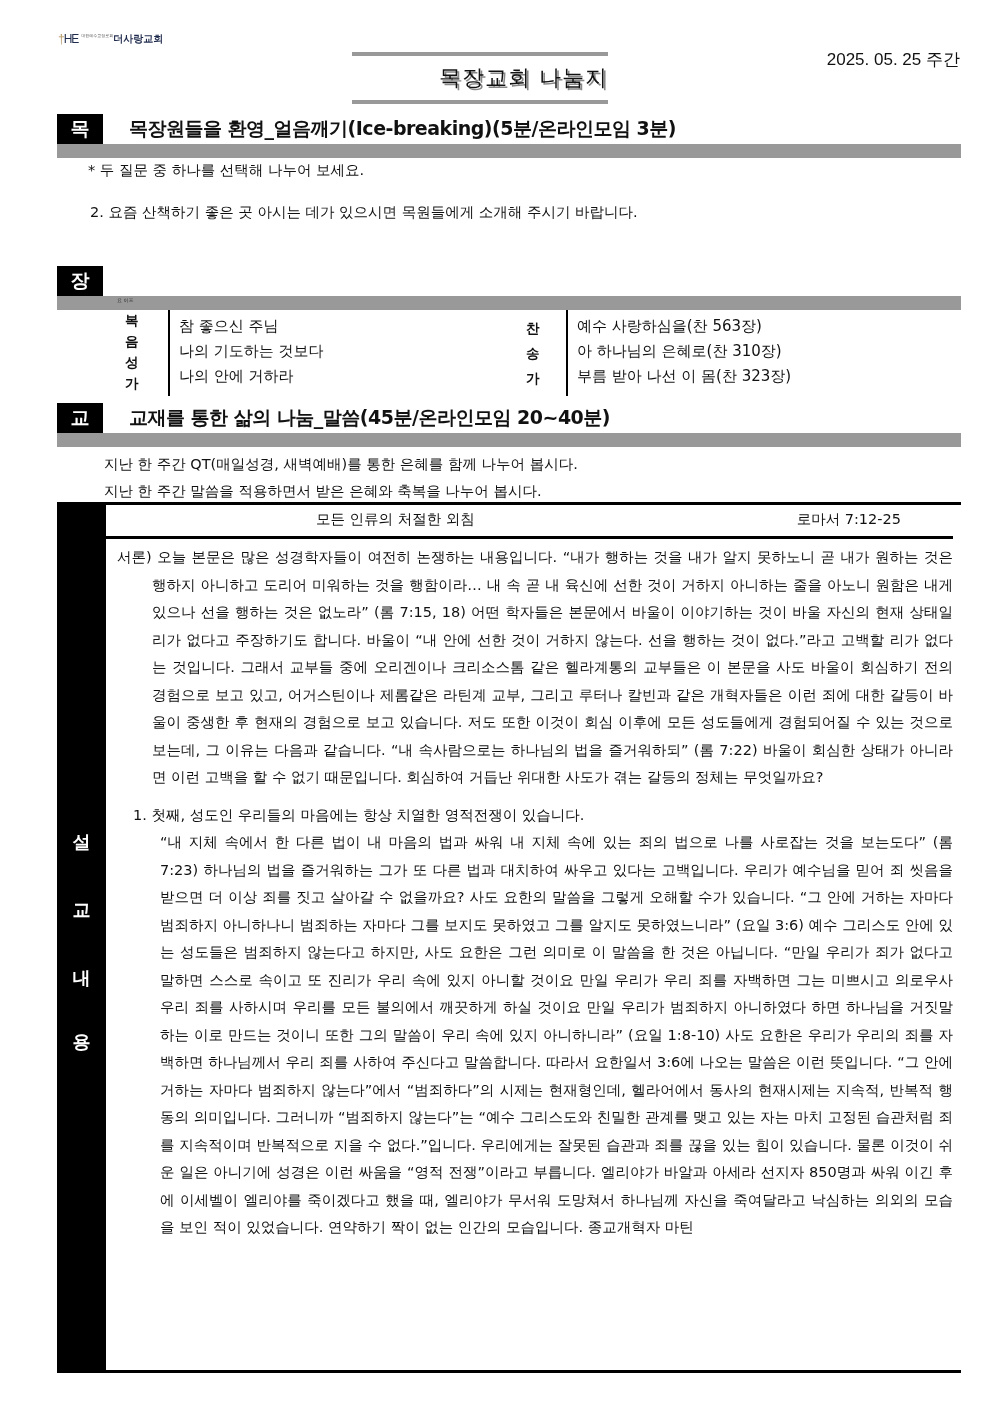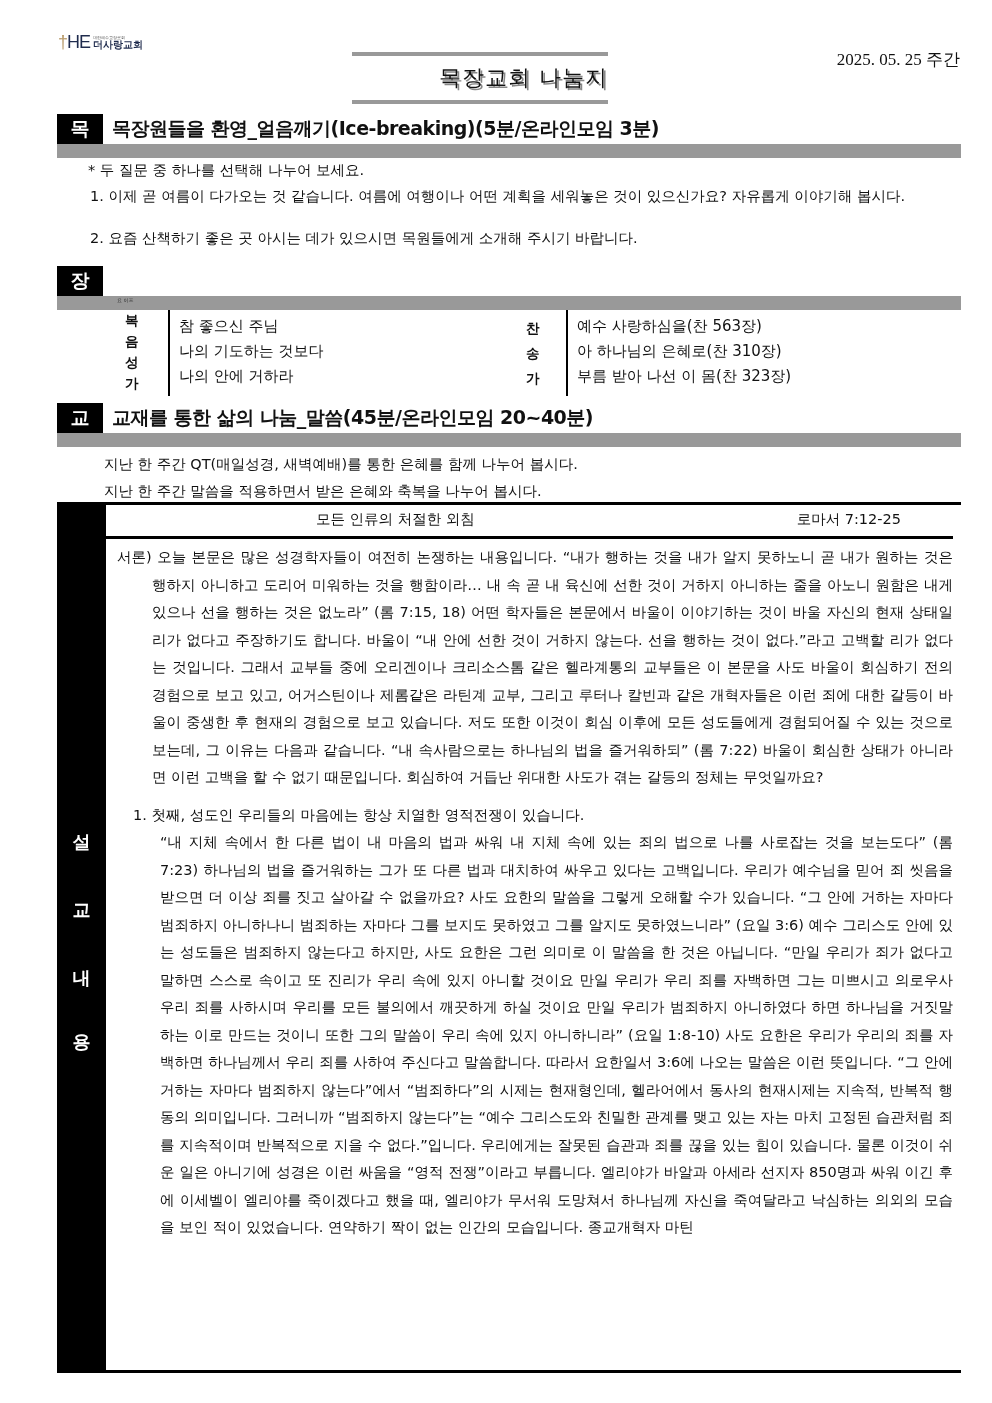--- a/index.html
+++ b/index.html
@@ -1,33 +1,33 @@
 <!DOCTYPE html>
 <html><head>
 <meta charset="utf-8">
 <style>
   html, body { margin:0; padding:0; background:#ffffff; }
   body { width:992px; height:1403px; position:relative; overflow:hidden;
          font-family:"DejaVu Sans", sans-serif; color:#111; }
   .logo { position:absolute; left:58px; top:32px; display:flex; align-items:center; gap:3px; }
-  .logo .the { font-family:"Liberation Sans", sans-serif; font-size:18px; color:#1f2b4d; letter-spacing:-1px; }
+  .logo .the { font-family:"Liberation Sans", sans-serif; font-size:12px; color:#1f2b4d; letter-spacing:-1px; }
   .logo .the .cross { color:#b89a6a; }
-  .logo .txt { display:flex; flex-direction:column; line-height:1; }
+  .logo .txt { display:flex; flex-direction:row; line-height:1; }
   .logo .sub { font-size:4px; color:#555; }
   .logo .name { font-size:10px; color:#1f2b4d; font-weight:bold; }
-  .date { position:absolute; right:32px; top:48px; font-family:Liberation Serif, serif; font-size:17px; color:#111; }
+  .date { position:absolute; right:32px; top:48px; font-family:Liberation Sans, sans-serif; font-size:17px; color:#111; }
   .title-wrap { position:absolute; left:352px; top:52px; width:256px; }
   .title-bar { height:4px; background:#999; }
   .title { text-align:right; font-size:22px; font-weight:normal; letter-spacing:1px; line-height:44px;
            text-shadow:2px 2px 0 #888; font-family:"DejaVu Sans", sans-serif; }
   .sec-head { position:absolute; left:57px; width:904px; }
   .sec-head .row { display:flex; align-items:center; height:30px; }
   .sec-head .badge { width:46px; height:30px; background:#000; color:#fff; font-weight:bold; font-size:19px;
                      display:flex; align-items:center; justify-content:center; }
-  .sec-head .htext { margin-left:9px; font-size:19px; font-weight:bold; letter-spacing:-0.5px; }
+  .sec-head .htext { margin-left:26px; font-size:19px; font-weight:bold; letter-spacing:-0.5px; }
   .sec-head .gbar { height:14px; background:#999; }
   .body-text { position:absolute; font-size:14.5px; line-height:26px; }
   .ol-item { padding-left:22px; text-indent:-18px; }
   .songs { position:absolute; left:117px; top:310px; width:850px; height:86px; }
   .songs .vlabel { position:absolute; font-size:13.5px; font-weight:bold; display:flex; flex-direction:column; align-items:center; }
   .songs .col { position:absolute; font-size:15px; line-height:25px; }
   .songs .vline { position:absolute; top:0; width:2px; height:86px; background:#000; }
   .tiny { position:absolute; left:117px; top:297px; font-size:5px; color:#222; }
   .sermon { position:absolute; left:57px; top:502px; width:904px; height:871px; }
   .sermon .side { position:absolute; left:0; top:0; width:49px; height:871px; background:#000; }
@@ -61,21 +61,20 @@
 
 <div class="sec-head" style="top:114px;">
   <div class="row">
     <div class="badge">목</div>
     <div class="htext">목장원들을 환영_얼음깨기(Ice-breaking)(5분/온라인모임 3분)</div>
   </div>
   <div class="gbar"></div>
 </div>
 <div class="body-text" style="left:88px; top:157px; width:872px;">
   <div>* 두 질문 중 하나를 선택해 나누어 보세요.</div>
-  <div class="ol-item" style="padding-left:20px;">1. 이제 곧 여름이 다가오는 것 같습니다. 여름에 여행이나 어떤 계획을 세워놓은 것이 있으신가요? 자유롭게 이야기해 봅시다.</div>
   <div class="ol-item" style="padding-left:20px;margin-top:16px;">2. 요즘 산책하기 좋은 곳 아시는 데가 있으시면 목원들에게 소개해 주시기 바랍니다.</div>
 </div>
 
 <div class="sec-head" style="top:266px;">
   <div class="row">
     <div class="badge">장</div>
   </div>
   <div class="gbar"></div>
 </div>
 <div class="tiny">요 이프</div>

